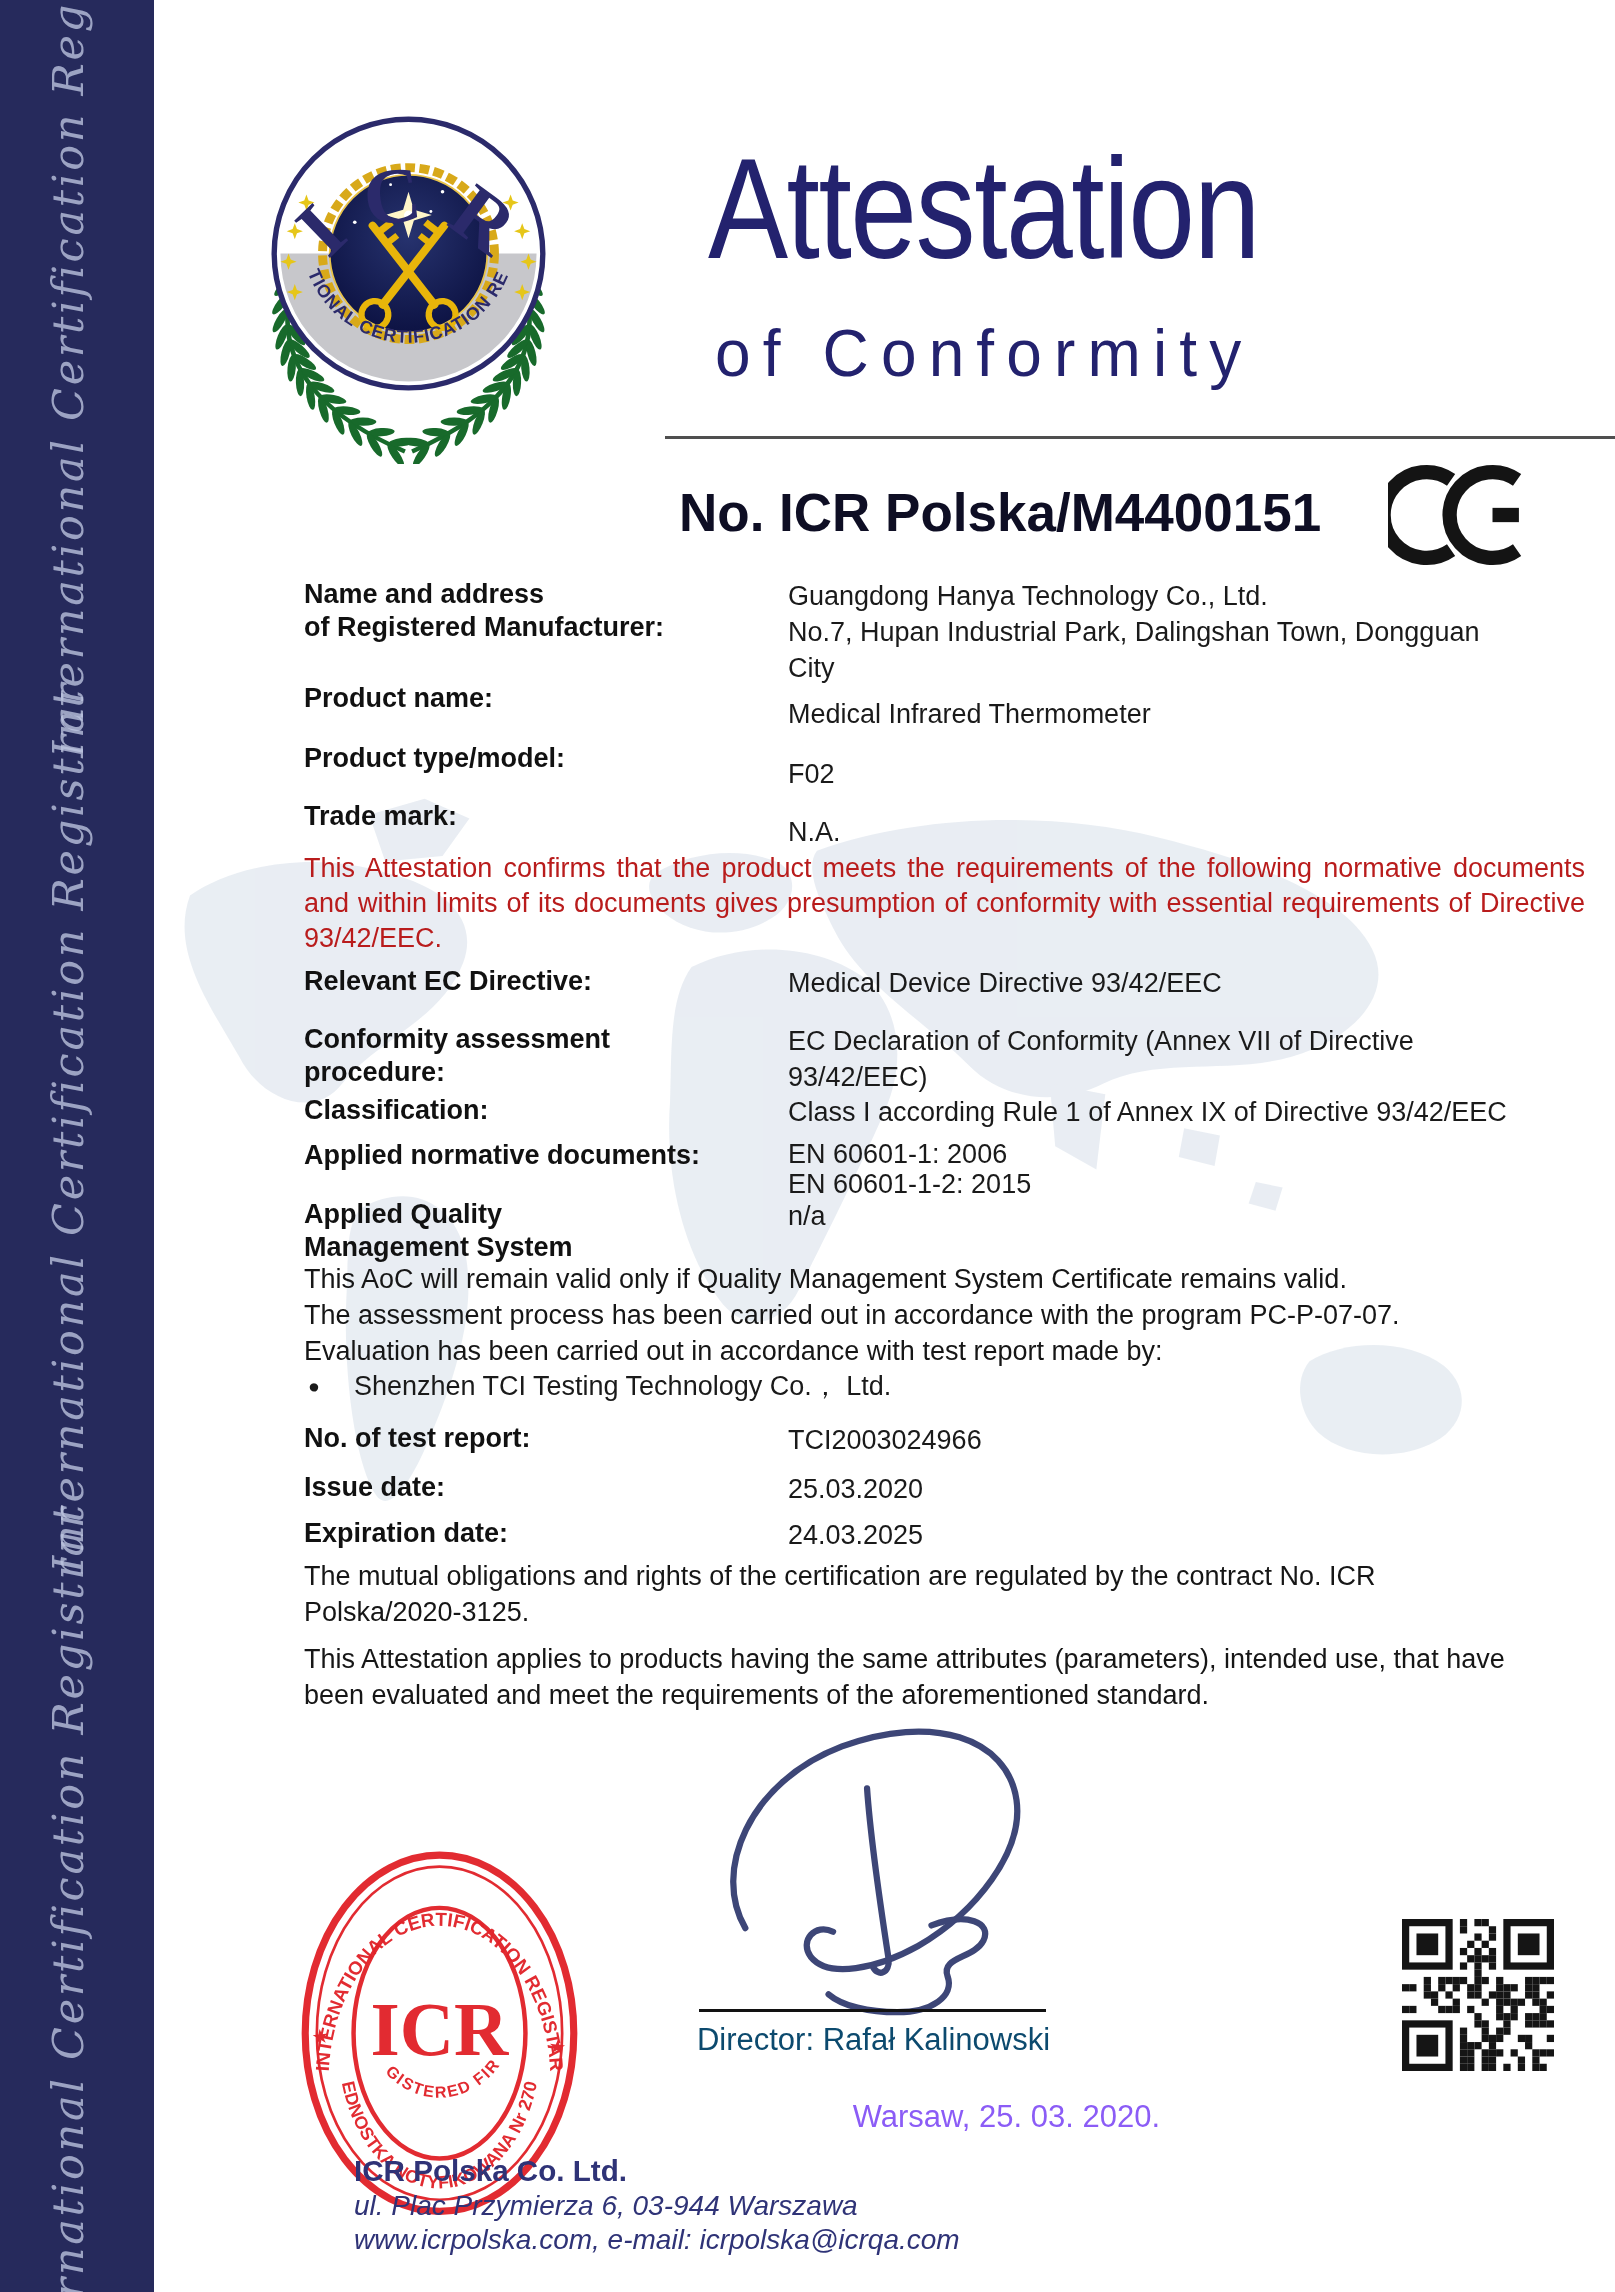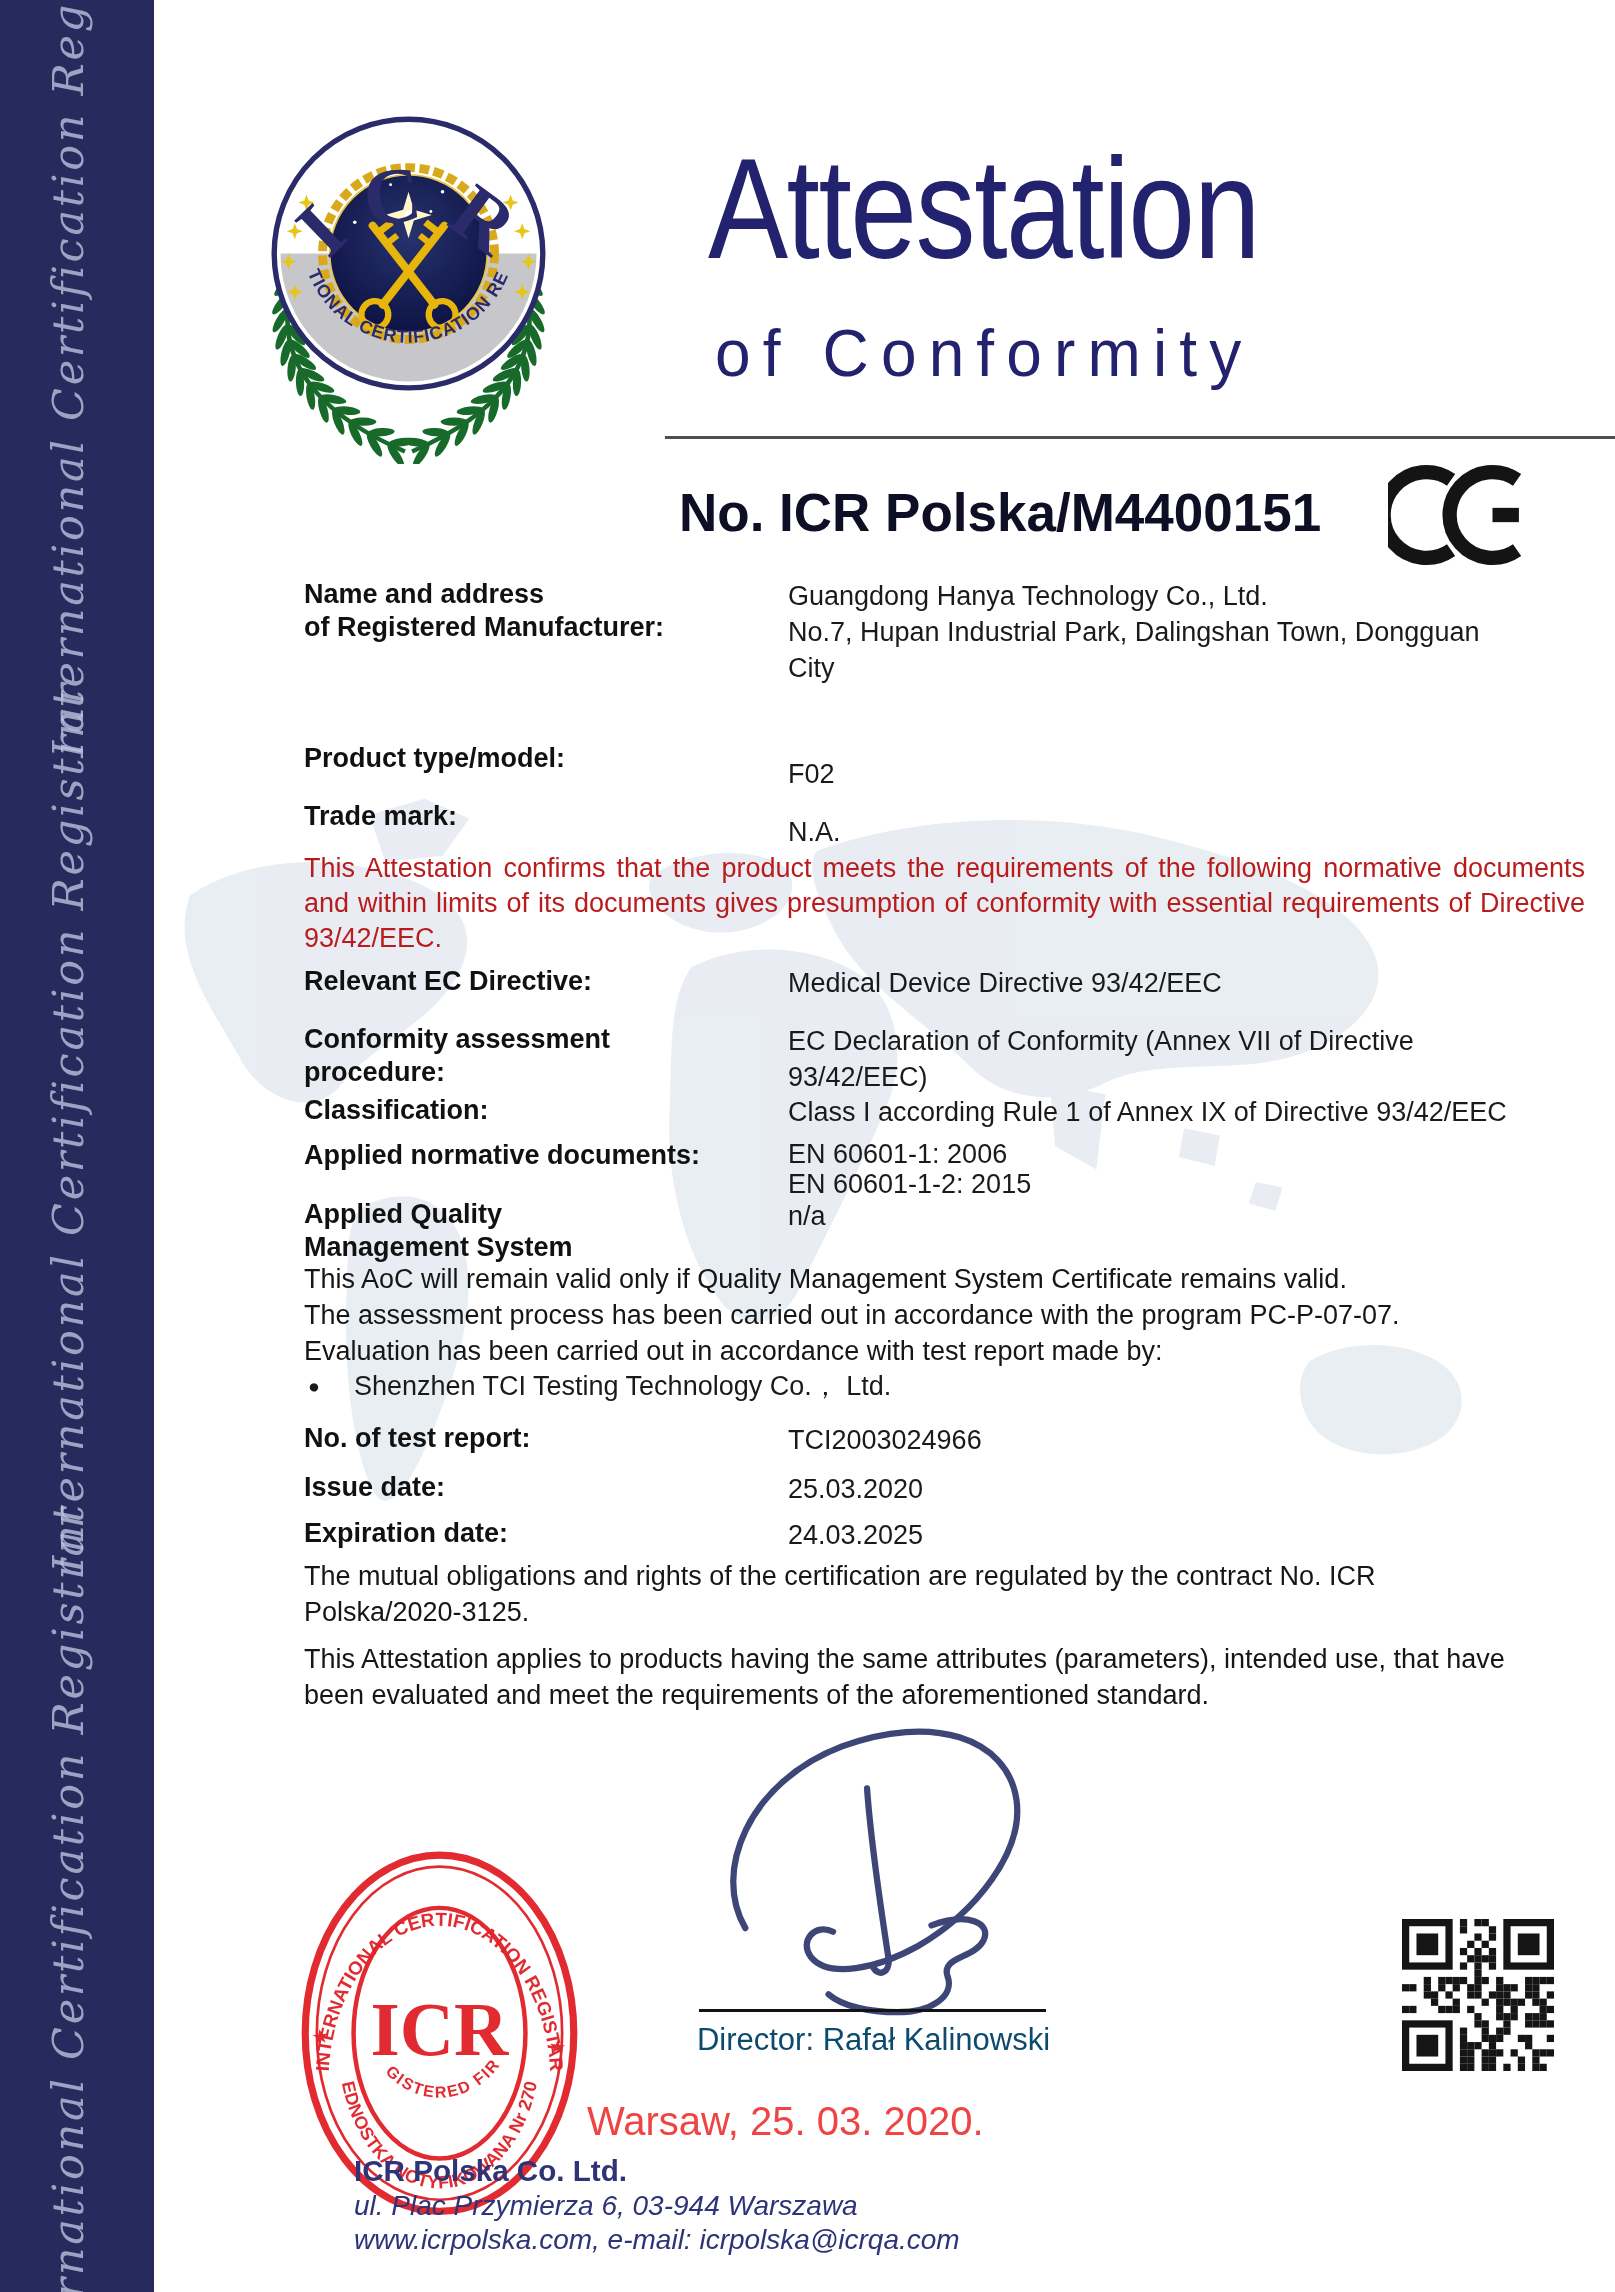--- a/index.html
+++ b/index.html
@@ -31,21 +31,21 @@
   .tight div{line-height:30px;}
   .para{position:absolute;left:304px;width:1281px;font-size:27px;line-height:36px;color:#161616;}
   .para.bold{font-weight:normal;text-align:justify;color:#b91c1c;line-height:35px;}
   .para .pline{white-space:nowrap;}
   .bullet-row{position:absolute;left:308px;top:1368px;display:flex;align-items:center;font-size:27px;color:#1a1a1a;}
   .bullet-glyph{font-size:19.7px;margin-right:34px;}
   .sig{position:absolute;left:663px;top:1697px;}
   .stamp{position:absolute;left:296px;top:1847px;}
   .dline{position:absolute;left:699px;top:2009px;width:347px;height:2.7px;background:#121212;}
   .director{position:absolute;left:587px;top:2022px;width:573px;text-align:center;font-size:31px;color:#0c4a6e;}
-  .warsaw{position:absolute;left:587px;top:2099px;width:573px;text-align:left;font-size:40px;color:#ef4444;}
+  .warsaw{position:absolute;left:587px;top:2099px;width:573px;text-align:right;font-size:31px;color:#8b5cf6;}
   .footer{position:absolute;left:354px;top:2153px;width:1030px;color:#2f3377;}
   .fcompany{font-size:29.6px;font-weight:bold;line-height:36px;}
   .faddr,.fmail{font-size:28px;line-height:34px;font-style:italic;}
   .qr{position:absolute;left:1402px;top:1919px;}
 </style>
 </head>
 <body>
 
 <div class="page">
 
@@ -209,20 +209,28 @@
         <div>Name and address</div>
         <div>of Registered Manufacturer:</div>
       </div>
       <div class="val">
         <div>Guangdong Hanya Technology Co., Ltd.</div>
         <div>No.7, Hupan Industrial Park, Dalingshan Town, Dongguan</div>
         <div>City</div>
       </div>
     </div>
 
+    <div class="row" style="top:682px">
+      <div class="lab">
+          <div>Product name:</div>
+        </div>
+      <div class="val voff">
+          <div>Medical Infrared Thermometer</div>
+        </div>
+    </div>
 
     <div class="row" style="top:742px">
       <div class="lab">
           <div>Product type/model:</div>
         </div>
       <div class="val voff">
           <div>F02</div>
         </div>
     </div>
 

